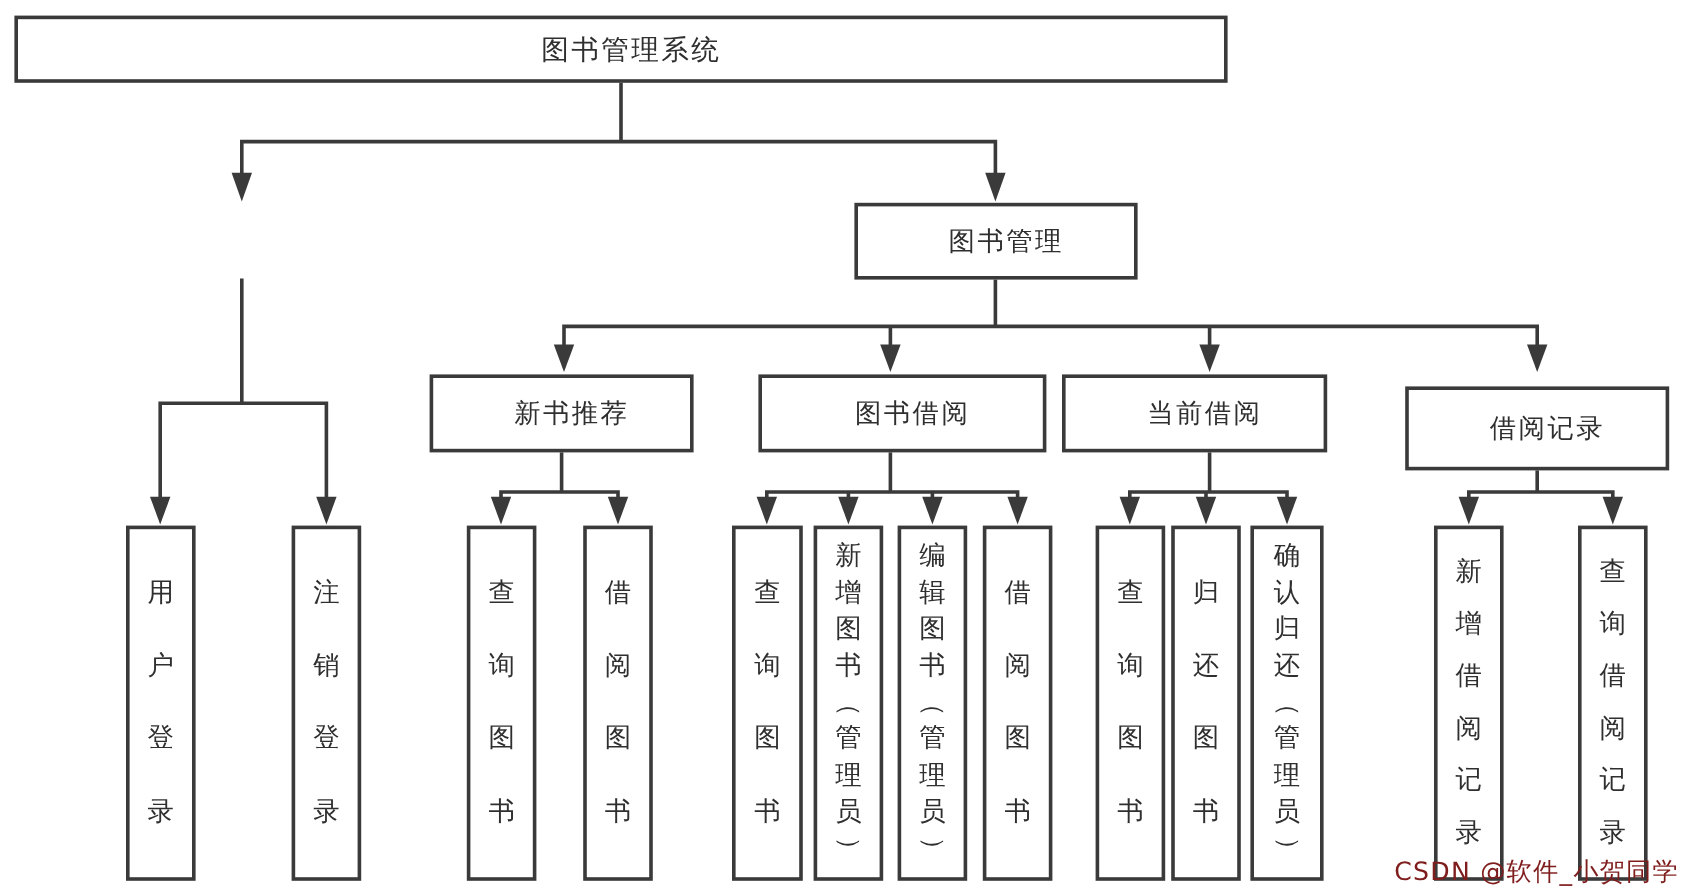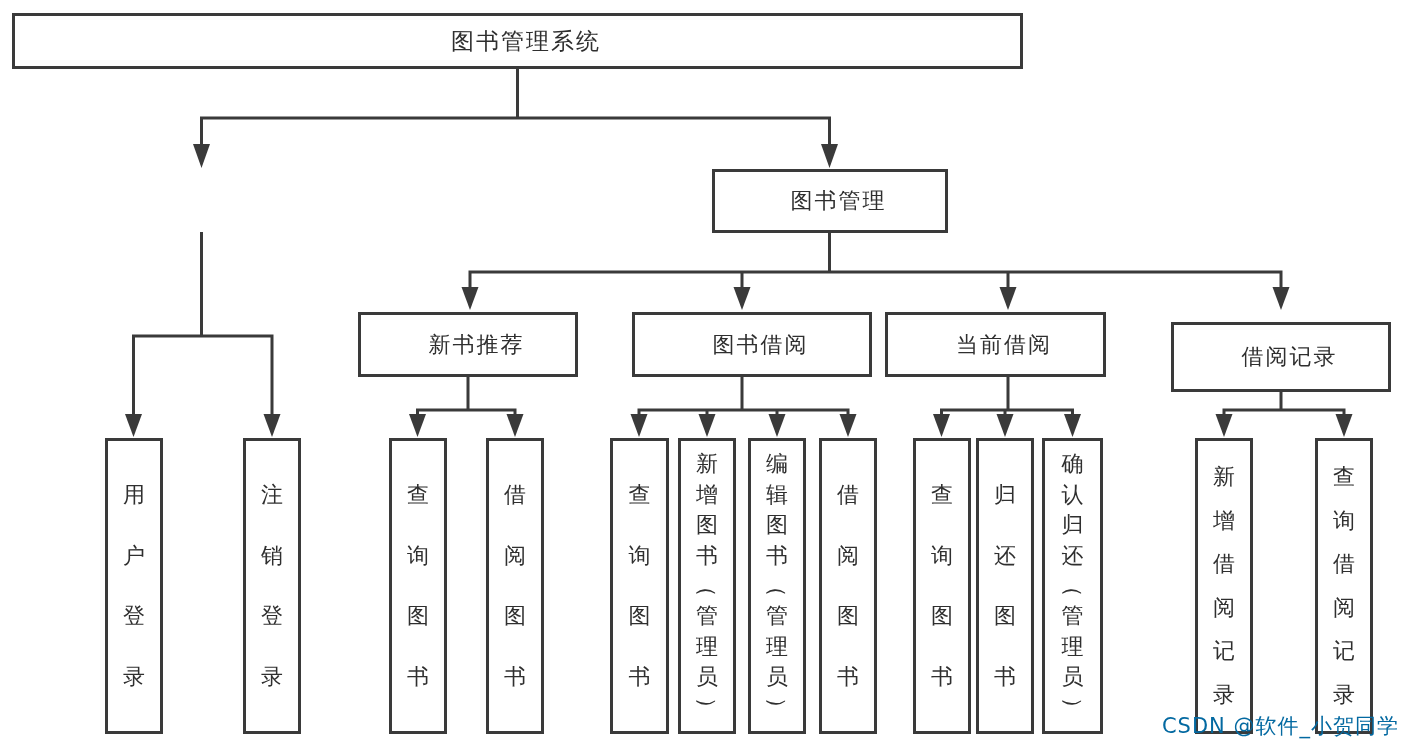--- a/index.html
+++ b/index.html
@@ -59,21 +59,21 @@
   .vnode span.rot {
     transform: rotate(90deg);
   }
   #watermark {
     position: absolute;
     right: 6px;
     top: 712px;
     z-index: 5;
     font-size: 21px;
     letter-spacing: 1px;
-    color: #0369a1;
+    color: #7f1d1d;
     white-space: nowrap;
   }
 </style>
 </head>
 <body>
 
 <div id="stage">
 
   <svg id="connectors" viewBox="0 0 1405 747" xmlns="http://www.w3.org/2000/svg">
     <g stroke="#3a3a3a" stroke-width="3" fill="none">

